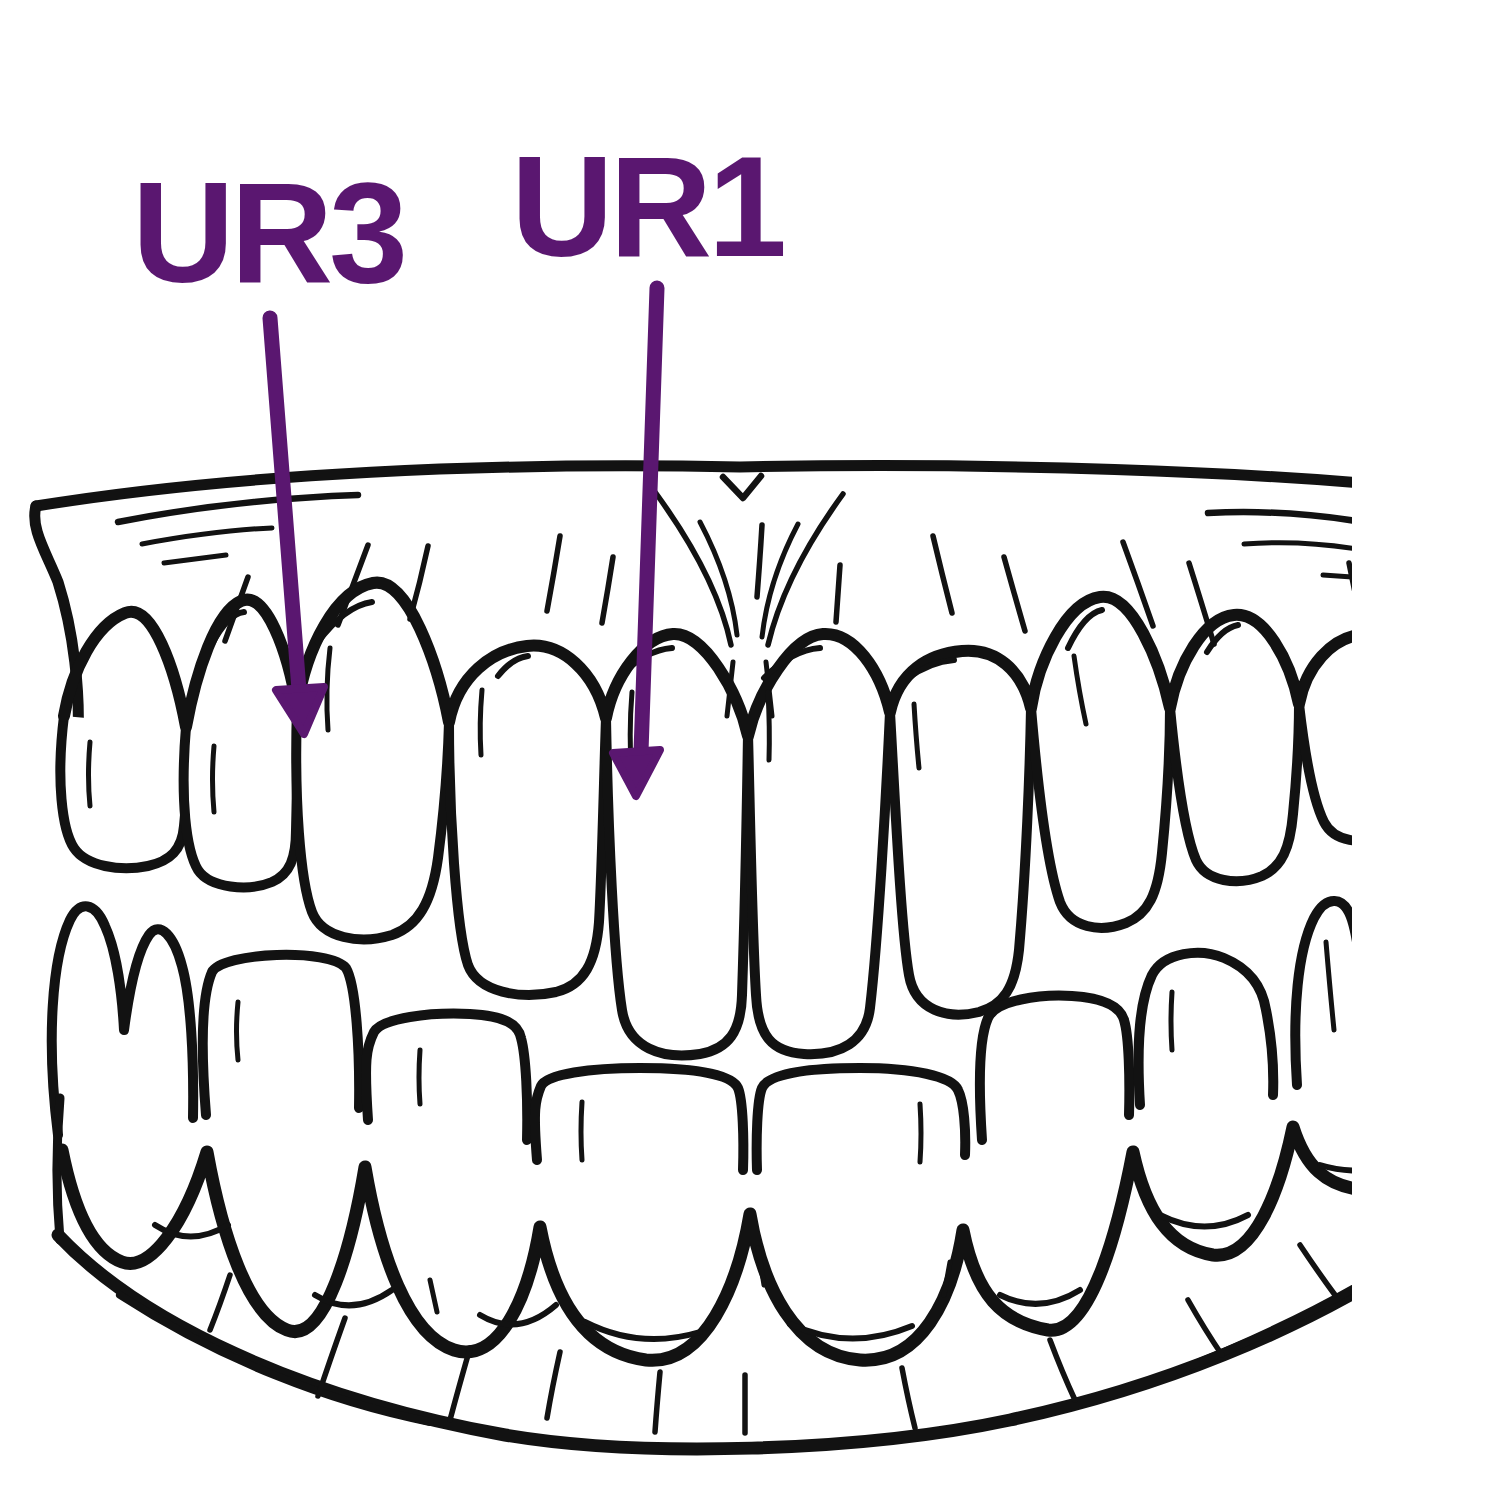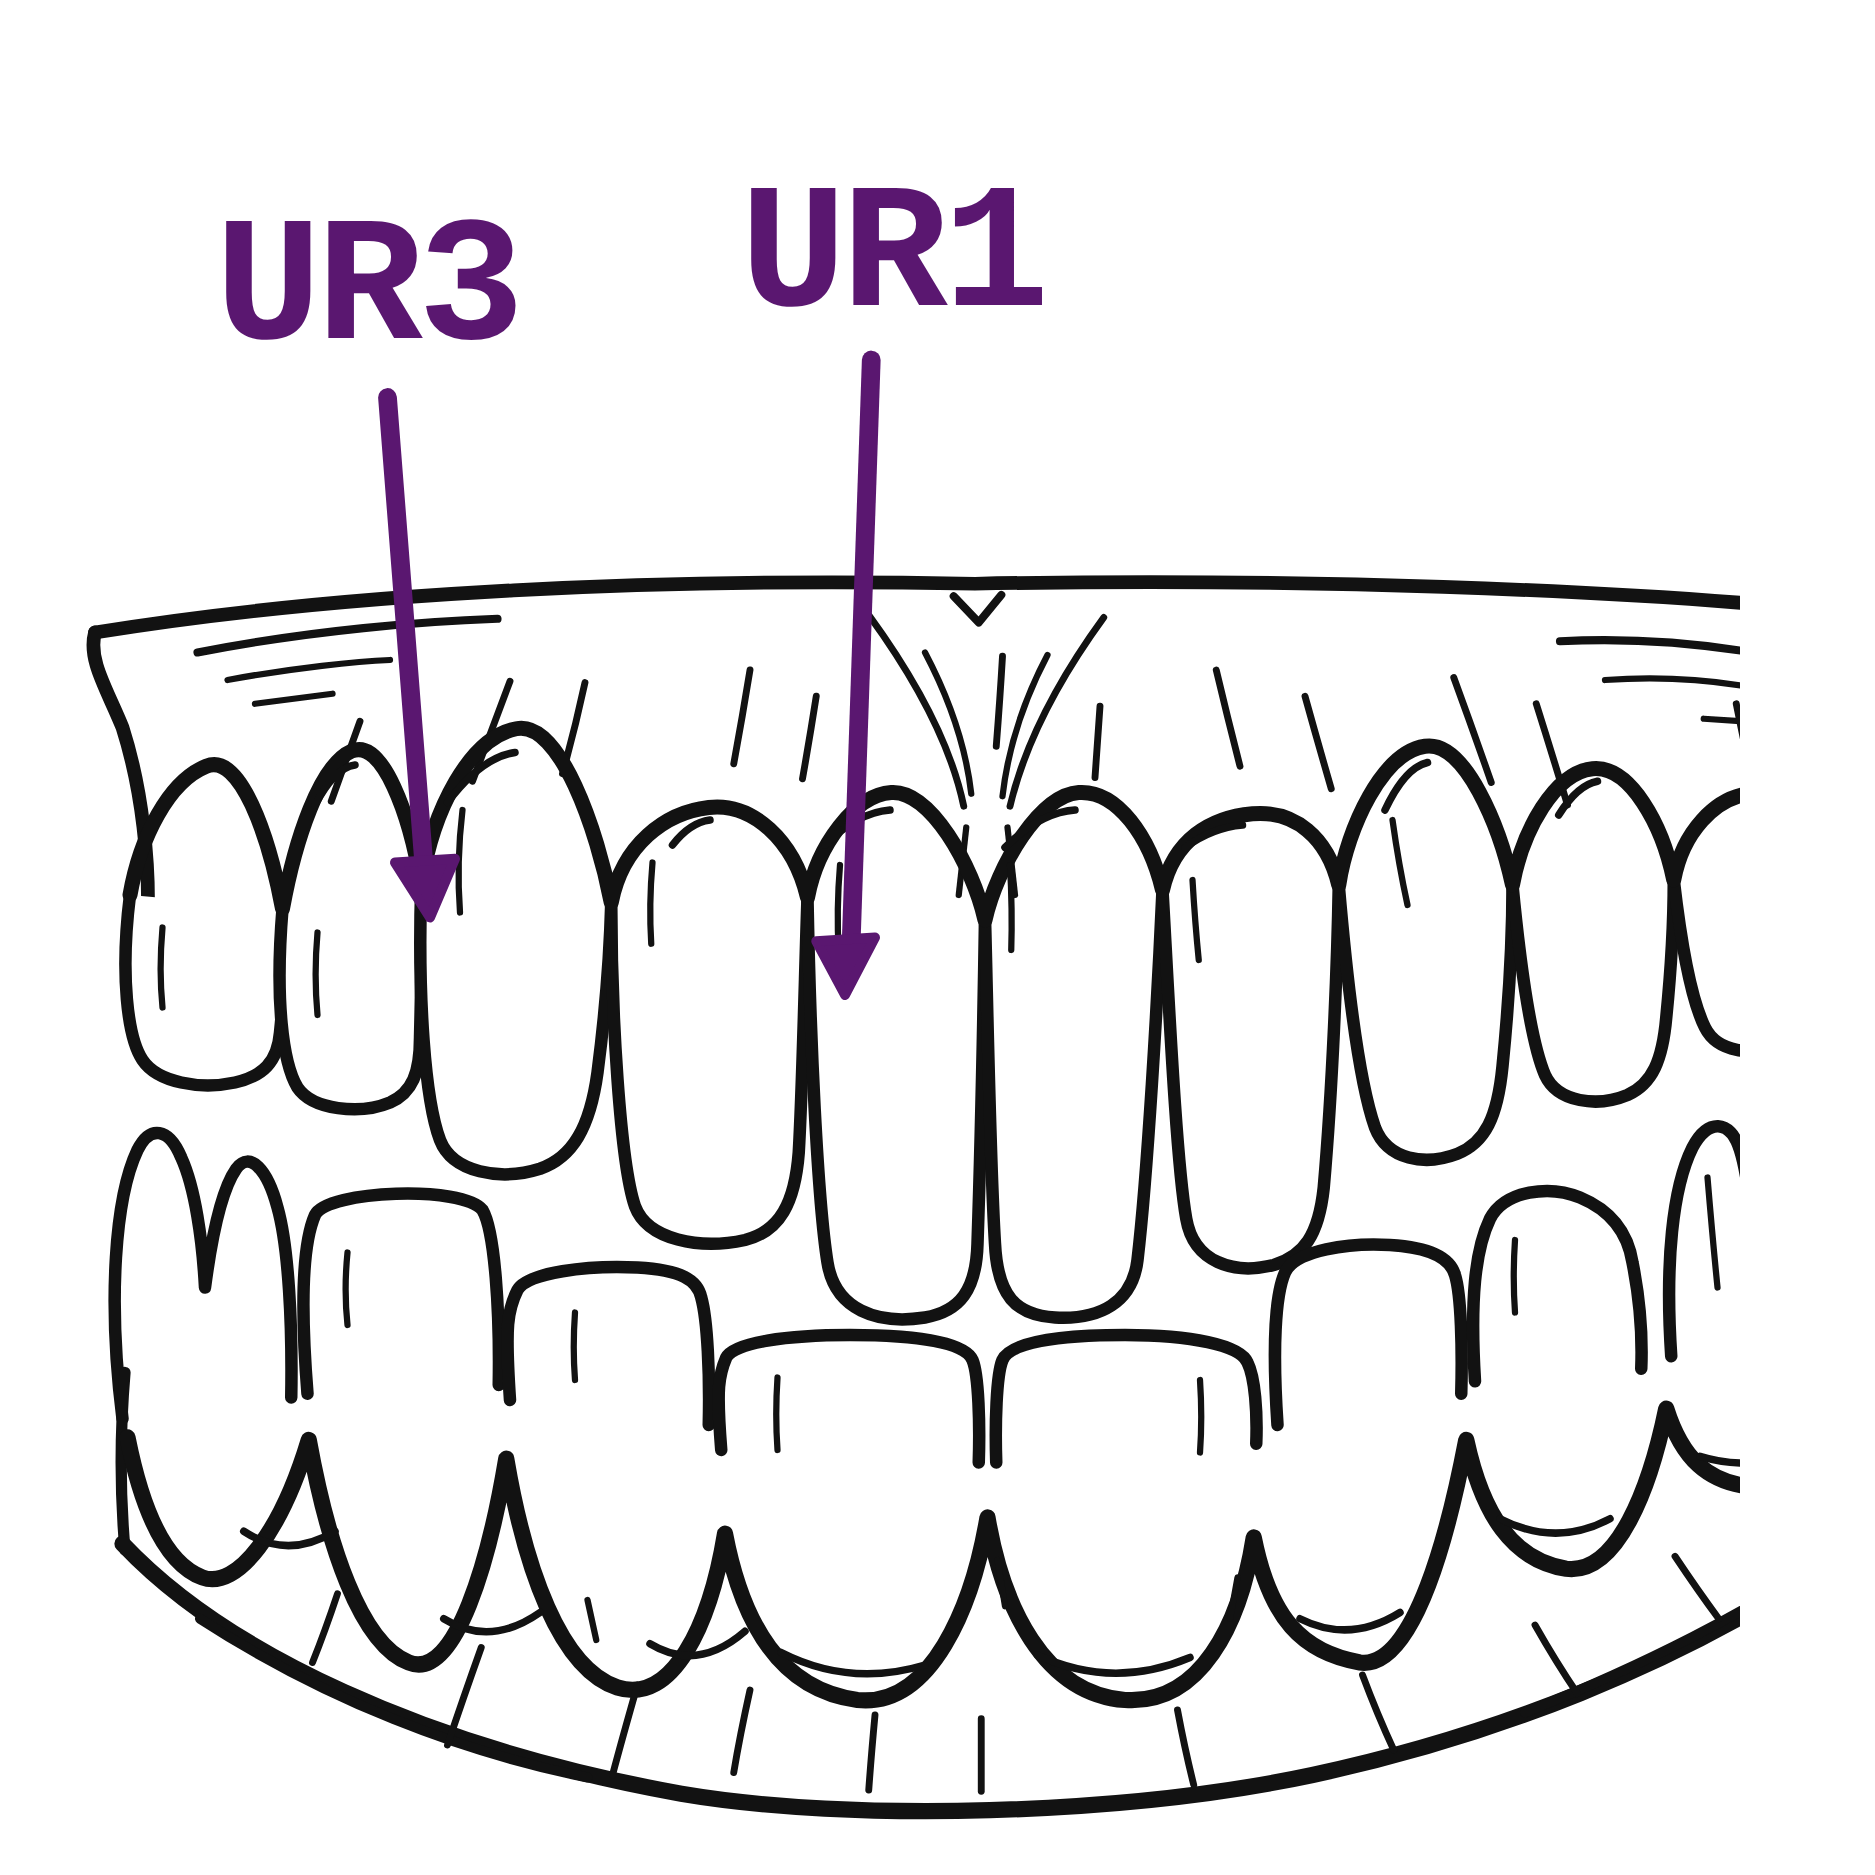--- a/index.html
+++ b/index.html
@@ -7,22 +7,21 @@
     --ink:#121212;
     --tooth:#ffffff;
     --bg:#ffffff;
   }
   html,body{margin:0;padding:0;background:var(--bg);}
   .stage{
     position:relative;
     width:1352px;height:1500px;
     background:var(--bg);
     overflow:hidden;
-    font-family:Liberation Mono, monospace;
-    margin-left:40px;
+    font-family:Liberation Sans, sans-serif;
   }
   svg.teeth{position:absolute;left:0;top:0;width:1500px;height:1500px;}
   svg.teeth path{
     stroke:var(--ink);
     fill:none;
     stroke-linecap:round;
     stroke-linejoin:round;
   }
   svg.teeth path.tooth{fill:var(--tooth);stroke-width:10;}
   svg.teeth path.outline{stroke-width:11;}
@@ -40,21 +39,21 @@
     position:absolute;
     color:var(--annotation);
     font-weight:bold;
     font-size:142px;
     line-height:1;
     letter-spacing:-4px;
     white-space:nowrap;
     user-select:none;
   }
   #label-ur3{left:132px;top:162px;}
-  #label-ur1{left:552px;top:136px;}
+  #label-ur1{left:511px;top:136px;}
 </style>
 </head>
 <body>
 
 <div class="stage">
 
   <svg class="teeth" viewBox="0 0 1500 1500" aria-hidden="true">
 
     <g>
 

